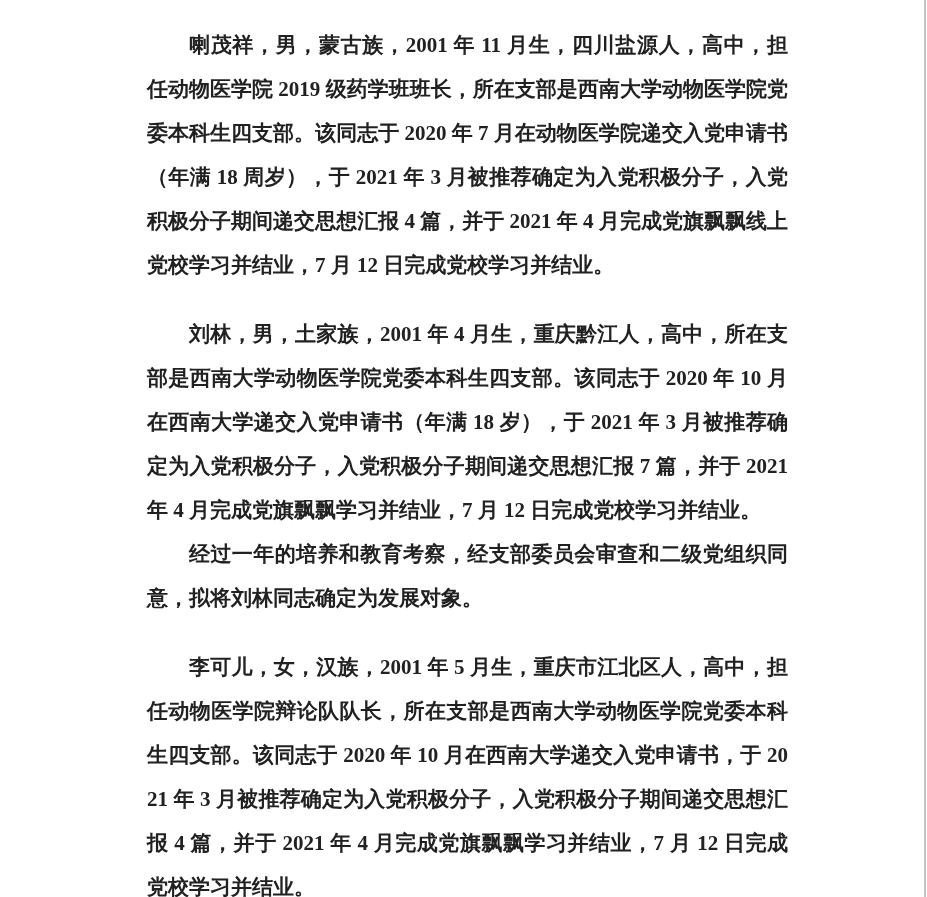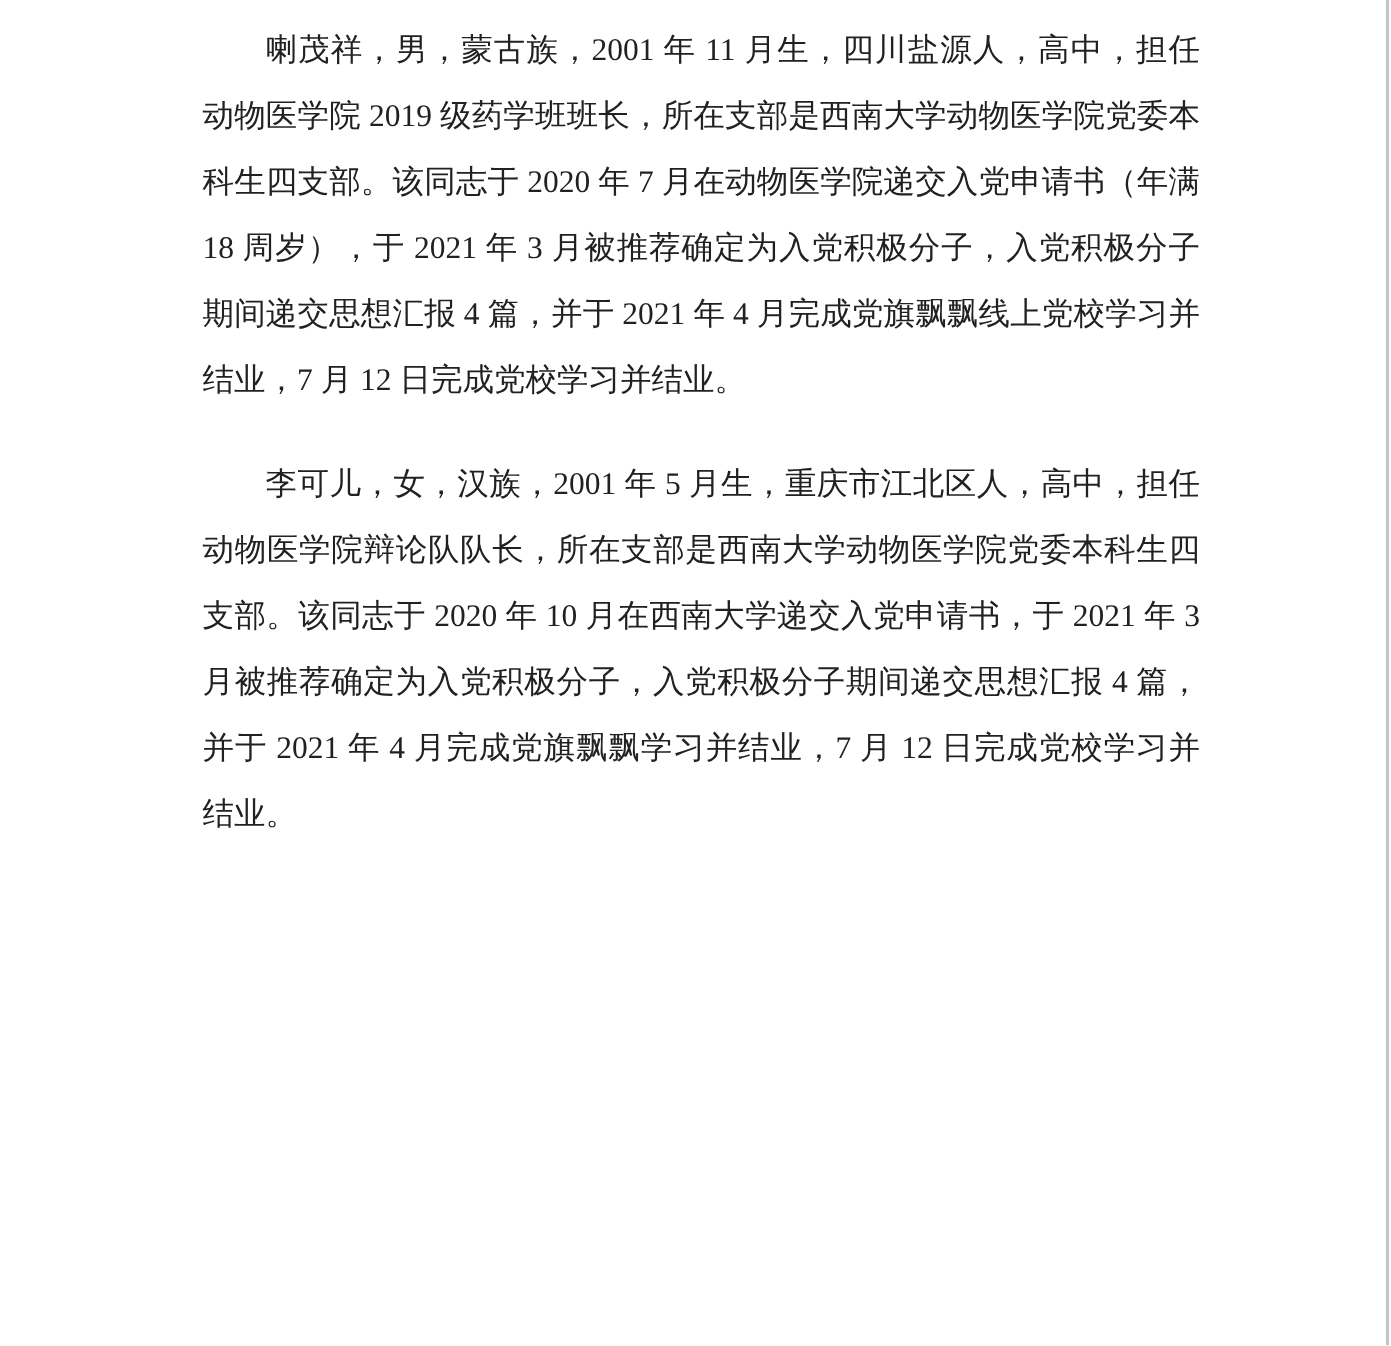--- a/index.html
+++ b/index.html
@@ -17,21 +17,21 @@
     overflow: hidden;
     font-family: "Liberation Serif", "DejaVu Serif", serif;
   }
   .doc-body {
     position: absolute;
     left: 135px;
     top: 0;
     width: 665px;
     padding-top: 11px;
   }
-  .section { margin: 0; }
+  .section { margin: 12px; font-weight: bold; }
   .section + .section { margin-top: 25px; }
   .para {
     margin: 0;
     font-size: 21px;
     line-height: 44px;
     color: var(--text-color);
     text-align: justify;
     text-indent: 2em;
     word-break: break-all;
   }
@@ -46,17 +46,21 @@
 </style>
 </head>
 <body>
 
 <div class="page">
   <div class="doc-body">
       <div class="section">
         <p class="para">喇茂祥，男，蒙古族，2001 年 11 月生，四川盐源人，高中，担任动物医学院 2019 级药学班班长，所在支部是西南大学动物医学院党委本科生四支部。该同志于 2020 年 7 月在动物医学院递交入党申请书（年满 18 周岁），于 2021 年 3 月被推荐确定为入党积极分子，入党积极分子期间递交思想汇报 4 篇，并于 2021 年 4 月完成党旗飘飘线上党校学习并结业，7 月 12 日完成党校学习并结业。</p>
       </div>
       <div class="section">
+        <p class="para">刘林，男，土家族，2001 年 4 月生，重庆黔江人，高中，所在支部是西南大学动物医学院党委本科生四支部。该同志于 2020 年 10 月在西南大学递交入党申请书（年满 18 岁），于 2021 年 3 月被推荐确定为入党积极分子，入党积极分子期间递交思想汇报 7 篇，并于 2021 年 4 月完成党旗飘飘学习并结业，7 月 12 日完成党校学习并结业。</p>
+        <p class="para">经过一年的培养和教育考察，经支部委员会审查和二级党组织同意，拟将刘林同志确定为发展对象。</p>
+      </div>
+      <div class="section">
         <p class="para">李可儿，女，汉族，2001 年 5 月生，重庆市江北区人，高中，担任动物医学院辩论队队长，所在支部是西南大学动物医学院党委本科生四支部。该同志于 2020 年 10 月在西南大学递交入党申请书，于 2021 年 3 月被推荐确定为入党积极分子，入党积极分子期间递交思想汇报 4 篇，并于 2021 年 4 月完成党旗飘飘学习并结业，7 月 12 日完成党校学习并结业。</p>
       </div>
     </div>
   <div class="right-edge"></div>
 </div>
 
 </body></html>

